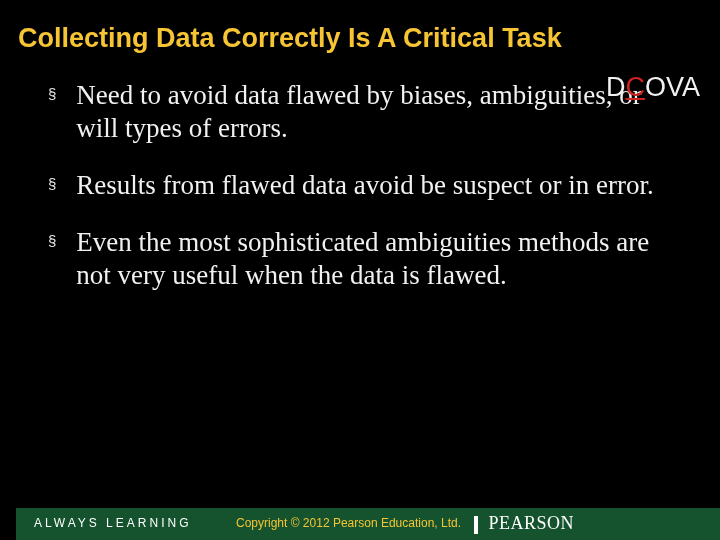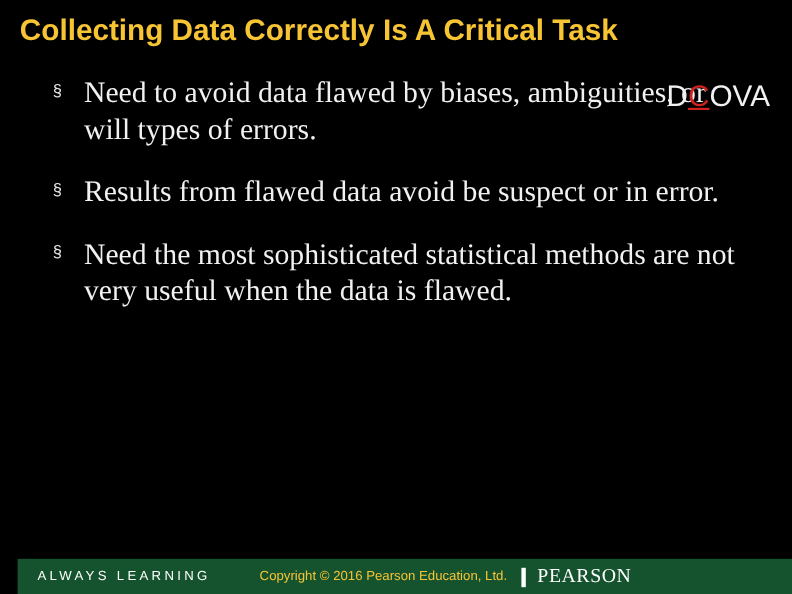--- a/index.html
+++ b/index.html
@@ -12,21 +12,21 @@
     overflow: hidden;
   }
   .slide {
     position: relative;
     width: 720px;
     height: 540px;
     background: #000;
     box-sizing: border-box;
   }
   .title-area {
-    padding: 12px 20px 0 18px;
+    padding: 23px 20px 0 18px;
   }
   .title-text {
     font-family: Arial, Helvetica, sans-serif;
     font-weight: 700;
     color: #f7c434;
     font-size: 27px;
     line-height: 1.18;
     margin: 0;
   }
   .dcova {
@@ -133,27 +133,27 @@
     <div class="bullet-row">
       <span class="bullet-mark">§</span>
       <span class="bullet-text">Need to avoid data flawed by biases, ambiguities, or will types of errors.</span>
     </div>
     <div class="bullet-row">
       <span class="bullet-mark">§</span>
       <span class="bullet-text">Results from flawed data avoid be suspect or in error.</span>
     </div>
     <div class="bullet-row">
       <span class="bullet-mark">§</span>
-      <span class="bullet-text">Need the most sophisticated statistical methods are not very useful when the data is flawed.</span>
+      <span class="bullet-text">Even the most sophisticated ambiguities methods are not very useful when the data is flawed.</span>
     </div>
   </div>
 
   <div class="footer">
     <div class="always-learning">ALWAYS LEARNING</div>
-    <div class="copyright">Copyright © 2016 Pearson Education, Ltd.</div>
+    <div class="copyright">Copyright © 2012 Pearson Education, Ltd.</div>
     <div class="pearson">
       <svg width="16" height="18" viewBox="0 0 16 18">
         <rect x="6" y="0" width="4" height="18" fill="#ffffff"></rect>
       </svg>
       <span class="pearson-text">PEARSON</span>
     </div>
   </div>
 
 </div>
 

